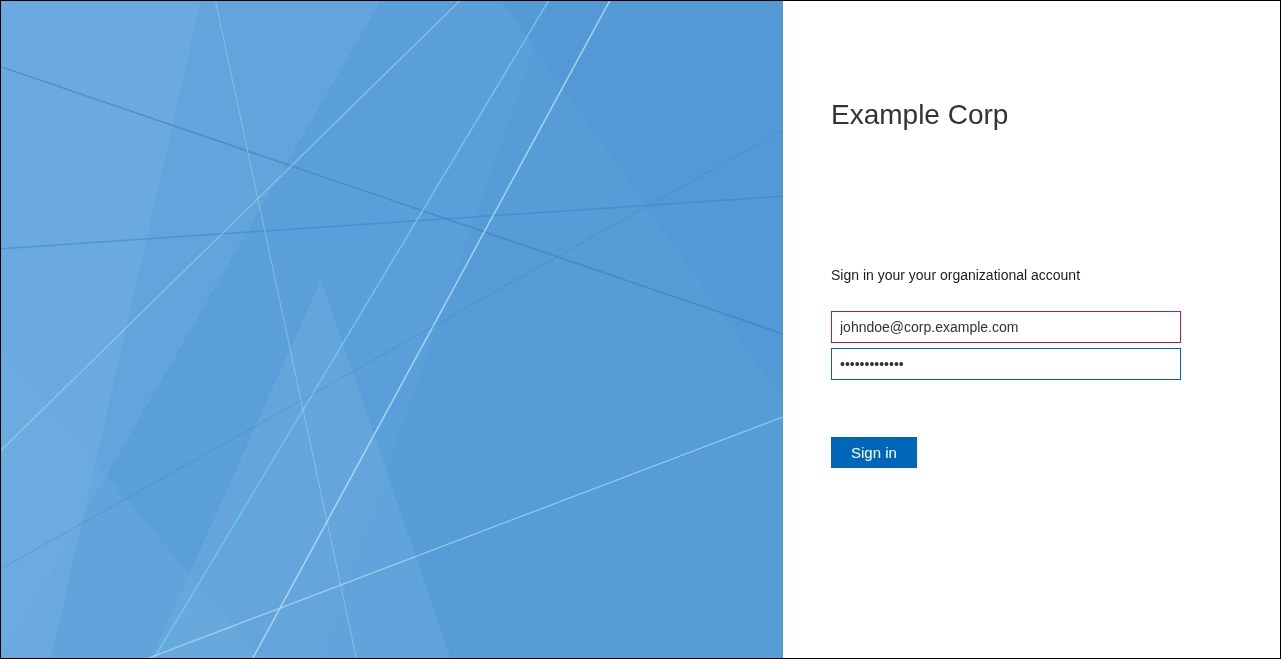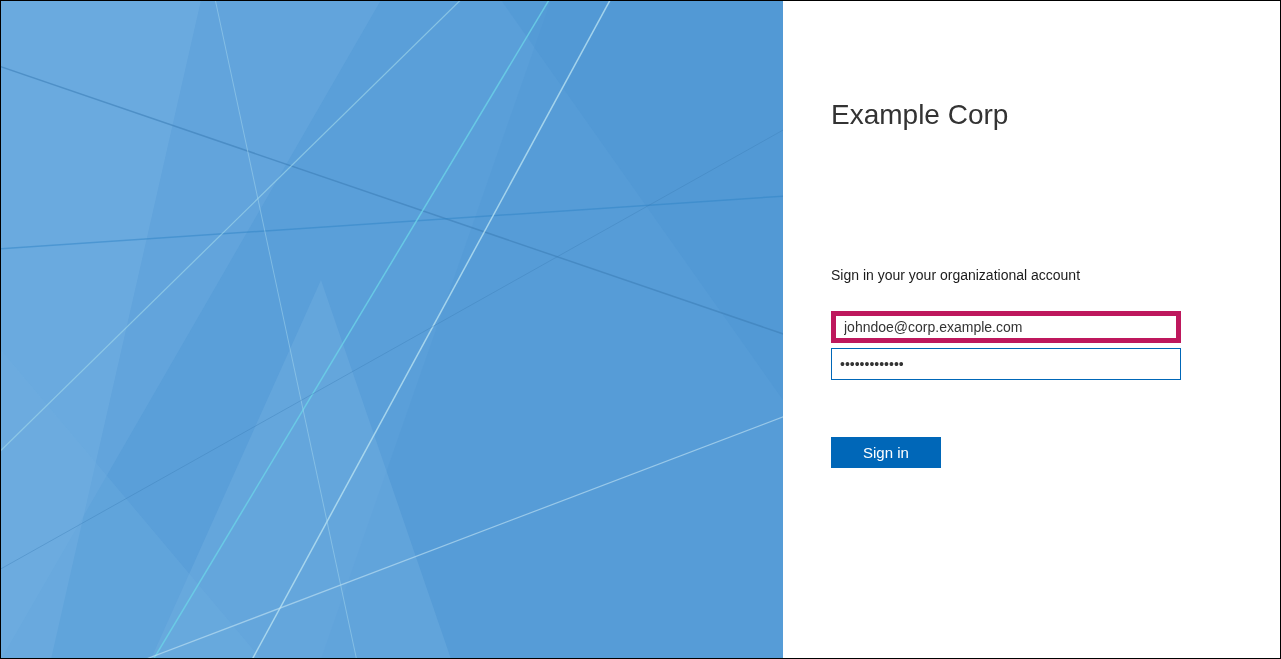--- a/index.html
+++ b/index.html
@@ -48,36 +48,36 @@
       color: #1b1b1b;
       margin-bottom: 28px;
     }
     .input-field {
       width: 350px;
       height: 32px;
       padding: 4px 8px;
       font-size: 14px;
       font-family: inherit;
       color: #333333;
-      border: 5px solid #be185d;
+      border: 1px solid #be185d;
       margin-bottom: 5px;
       display: block;
       outline: none;
     }
     .input-field.focused {
       border: 1px solid #0067b8;
     }
     .sign-in-button {
       margin-top: 52px;
       background: #0067b8;
       color: #ffffff;
       border: none;
       font-size: 15px;
       font-family: inherit;
-      padding: 6px 32px;
+      padding: 6px 20px;
       cursor: pointer;
       min-width: 85px;
       height: 31px;
     }
   </style>
 </head>
 <body>
 
 <div class="container">
   <div class="left-panel">

